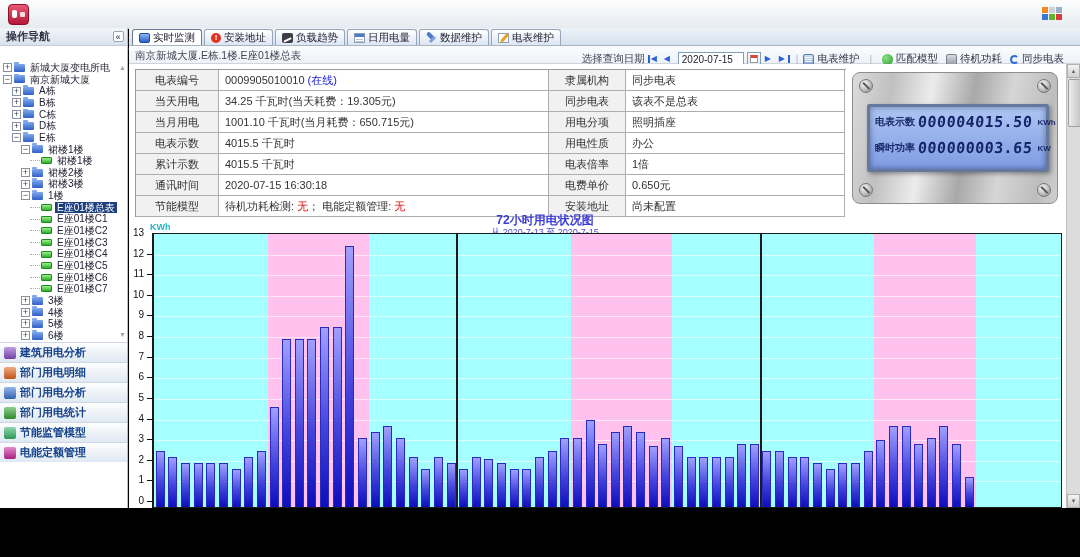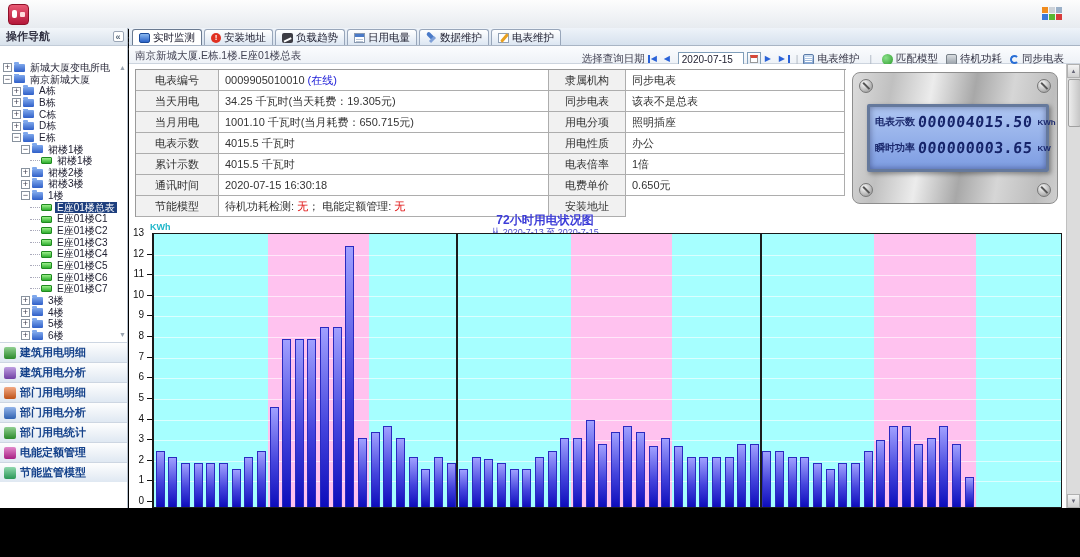--- a/index.html
+++ b/index.html
@@ -282,46 +282,42 @@
         <div class="trow" style="padding-left: 21px;">
           <span class="exp">+</span>
           <span class="folderic"></span>
           <span class="tlabel">6楼</span>
         </div>
       </div>
     <span class="tscroll" style="top:36px">▲</span>
     <span class="tscroll" style="top:303px">▼</span>
     <div id="accbottom">
         <div class="acc">
-          <span class="aicon" style="background-color: rgb(53, 168, 53);"></span>
-          <span>建筑用电明细</span>
-        </div>
-        <div class="acc">
           <span class="aicon" style="background-color: rgb(138, 79, 200);"></span>
           <span>建筑用电分析</span>
         </div>
         <div class="acc">
           <span class="aicon" style="background-color: rgb(232, 100, 30);"></span>
           <span>部门用电明细</span>
         </div>
         <div class="acc">
           <span class="aicon" style="background-color: rgb(59, 120, 216);"></span>
           <span>部门用电分析</span>
         </div>
         <div class="acc">
           <span class="aicon" style="background-color: rgb(53, 168, 53);"></span>
           <span>部门用电统计</span>
         </div>
         <div class="acc">
+          <span class="aicon" style="background-color: rgb(53, 184, 106);"></span>
+          <span>节能监管模型</span>
+        </div>
+        <div class="acc">
           <span class="aicon" style="background-color: rgb(204, 40, 160);"></span>
           <span>电能定额管理</span>
-        </div>
-        <div class="acc">
-          <span class="aicon" style="background-color: rgb(53, 184, 106);"></span>
-          <span>节能监管模型</span>
         </div>
       </div>
   </div>
 
   <div id="tabbar">
       <div class="tab active">
         <span class="ticon i-monitor"></span>
         <span>实时监测</span>
       </div>
       <div class="tab">
@@ -402,20 +398,21 @@
       <div class="tc val">4015.5 千瓦时</div>
       <div class="tc lab">电表倍率</div>
       <div class="tc val">1倍</div>
       <div class="tc lab">通讯时间</div>
       <div class="tc val">2020-07-15 16:30:18</div>
       <div class="tc lab">电费单价</div>
       <div class="tc val">0.650元</div>
       <div class="tc lab">节能模型</div>
       <div class="tc val"><span>待机功耗检测: </span><span class="red">无</span><span>；  电能定额管理: </span><span class="red">无</span></div>
       <div class="tc lab">安装地址</div>
+      <div class="tc val">尚未配置</div>
     </div>
 
   <div id="meter">
     <span class="screw sc-tl"></span>
     <span class="screw sc-tr"></span>
     <span class="screw sc-bl"></span>
     <span class="screw sc-br"></span>
     <div id="lcd">
       <div class="lcdrow r1">
         <span class="lcdlab">电表示数</span>

